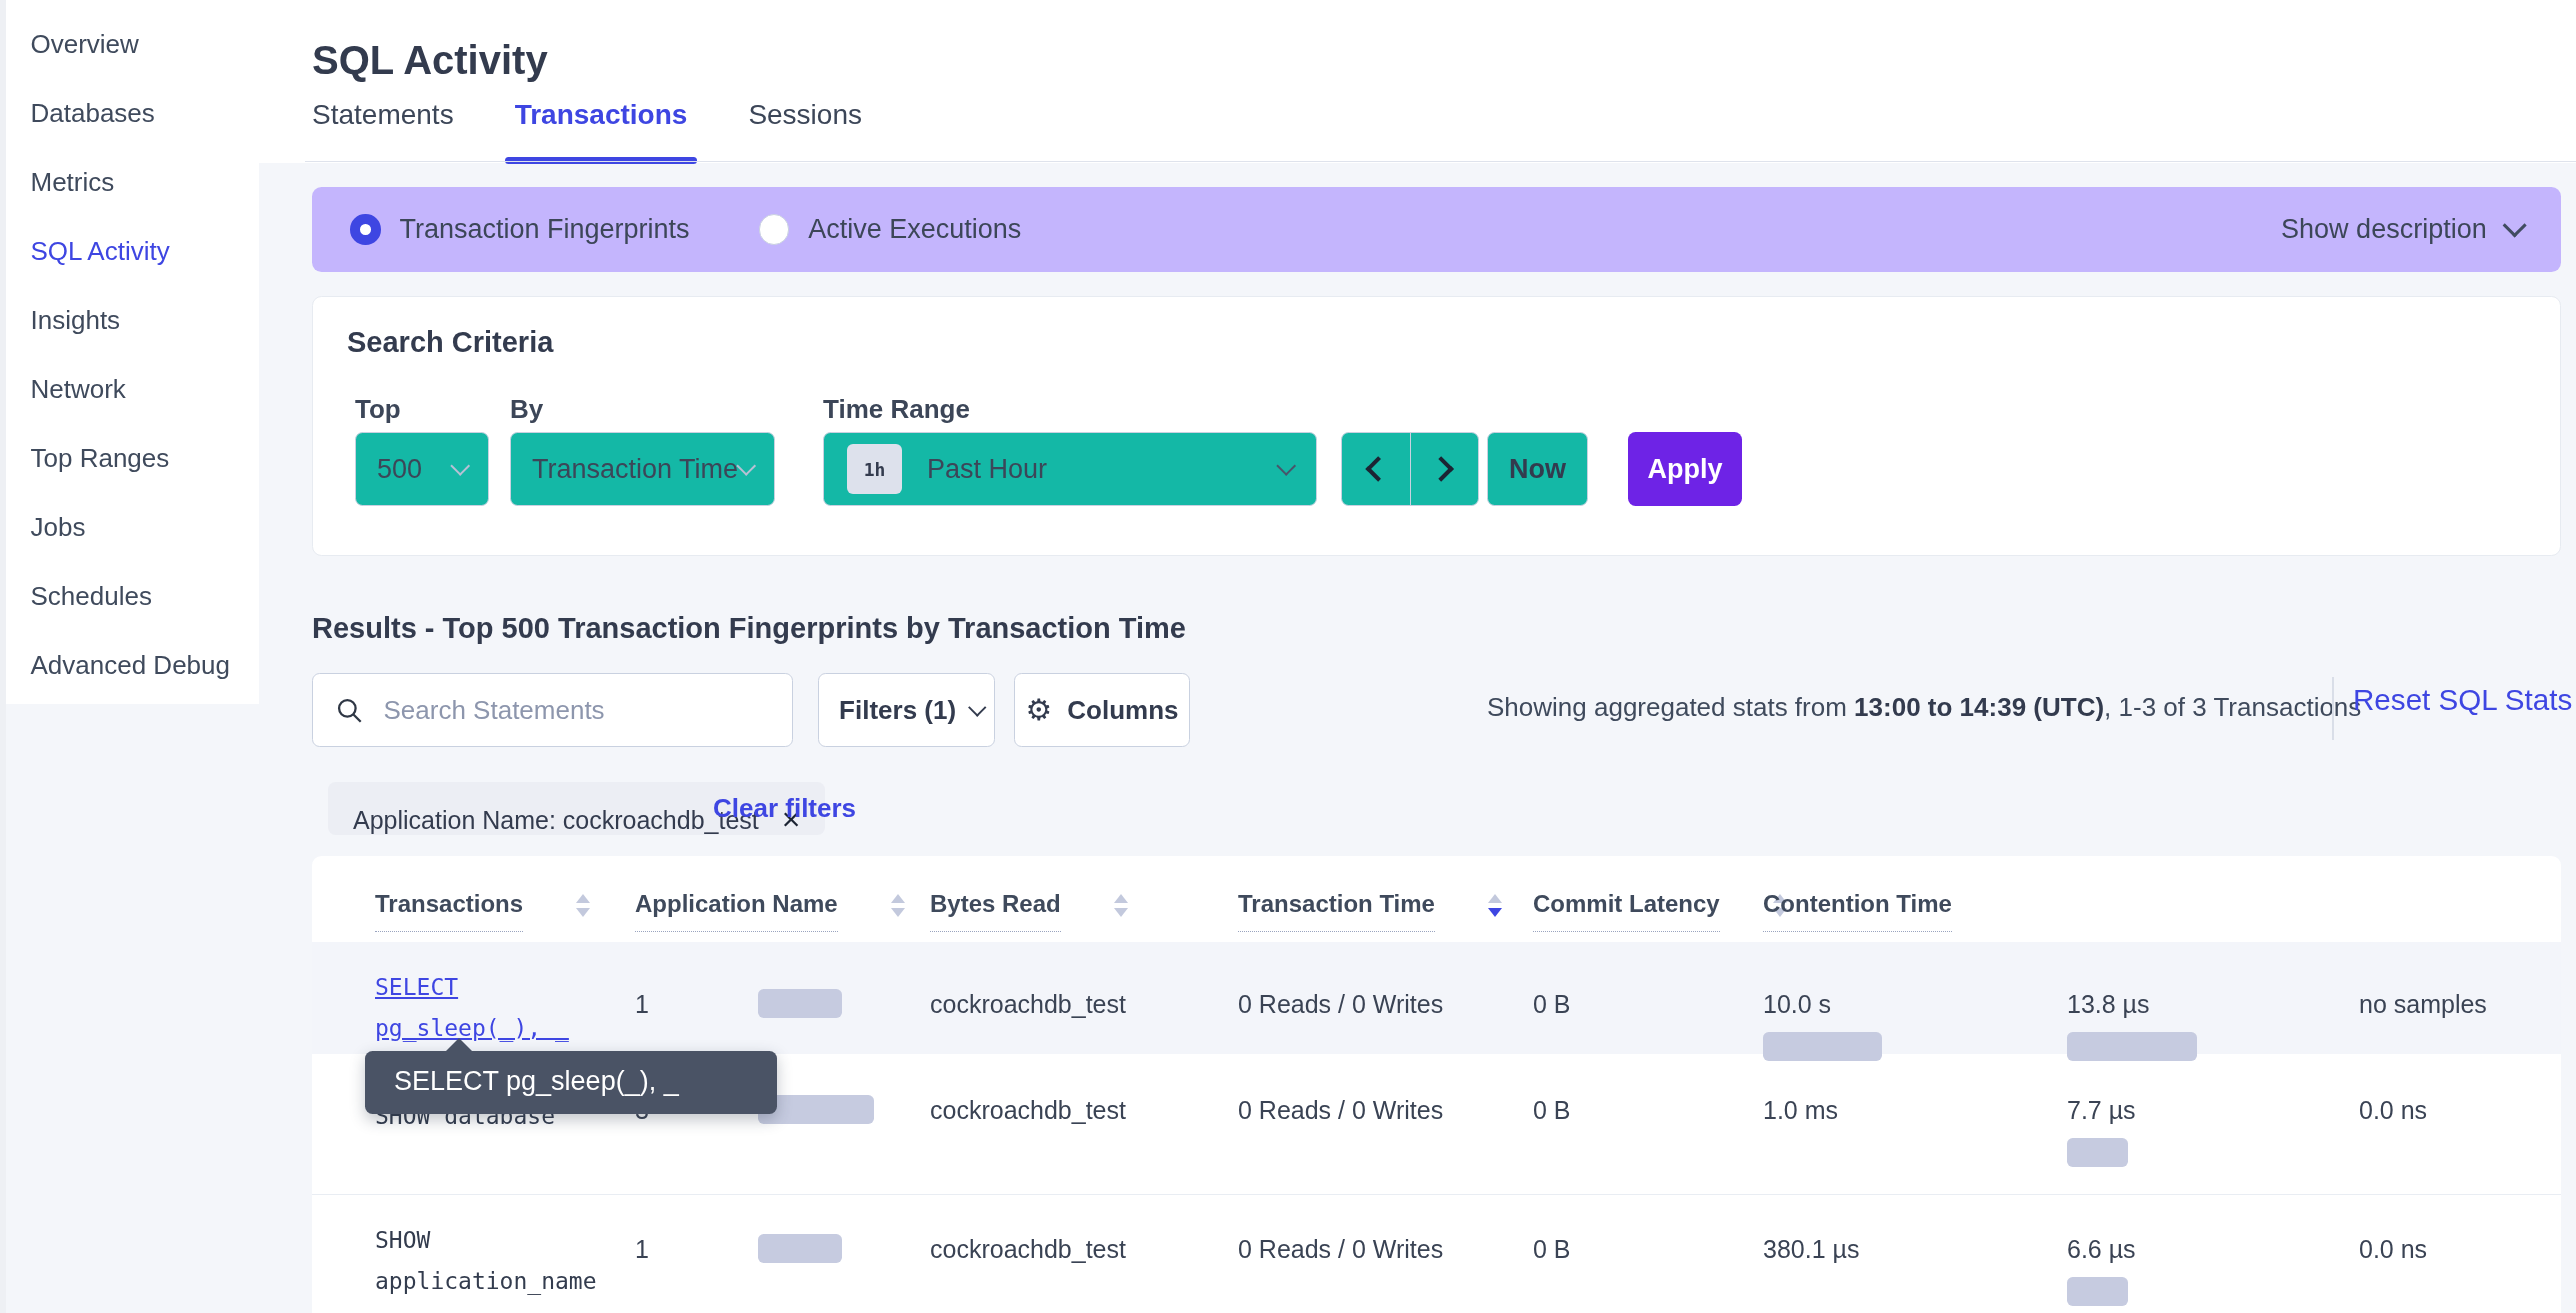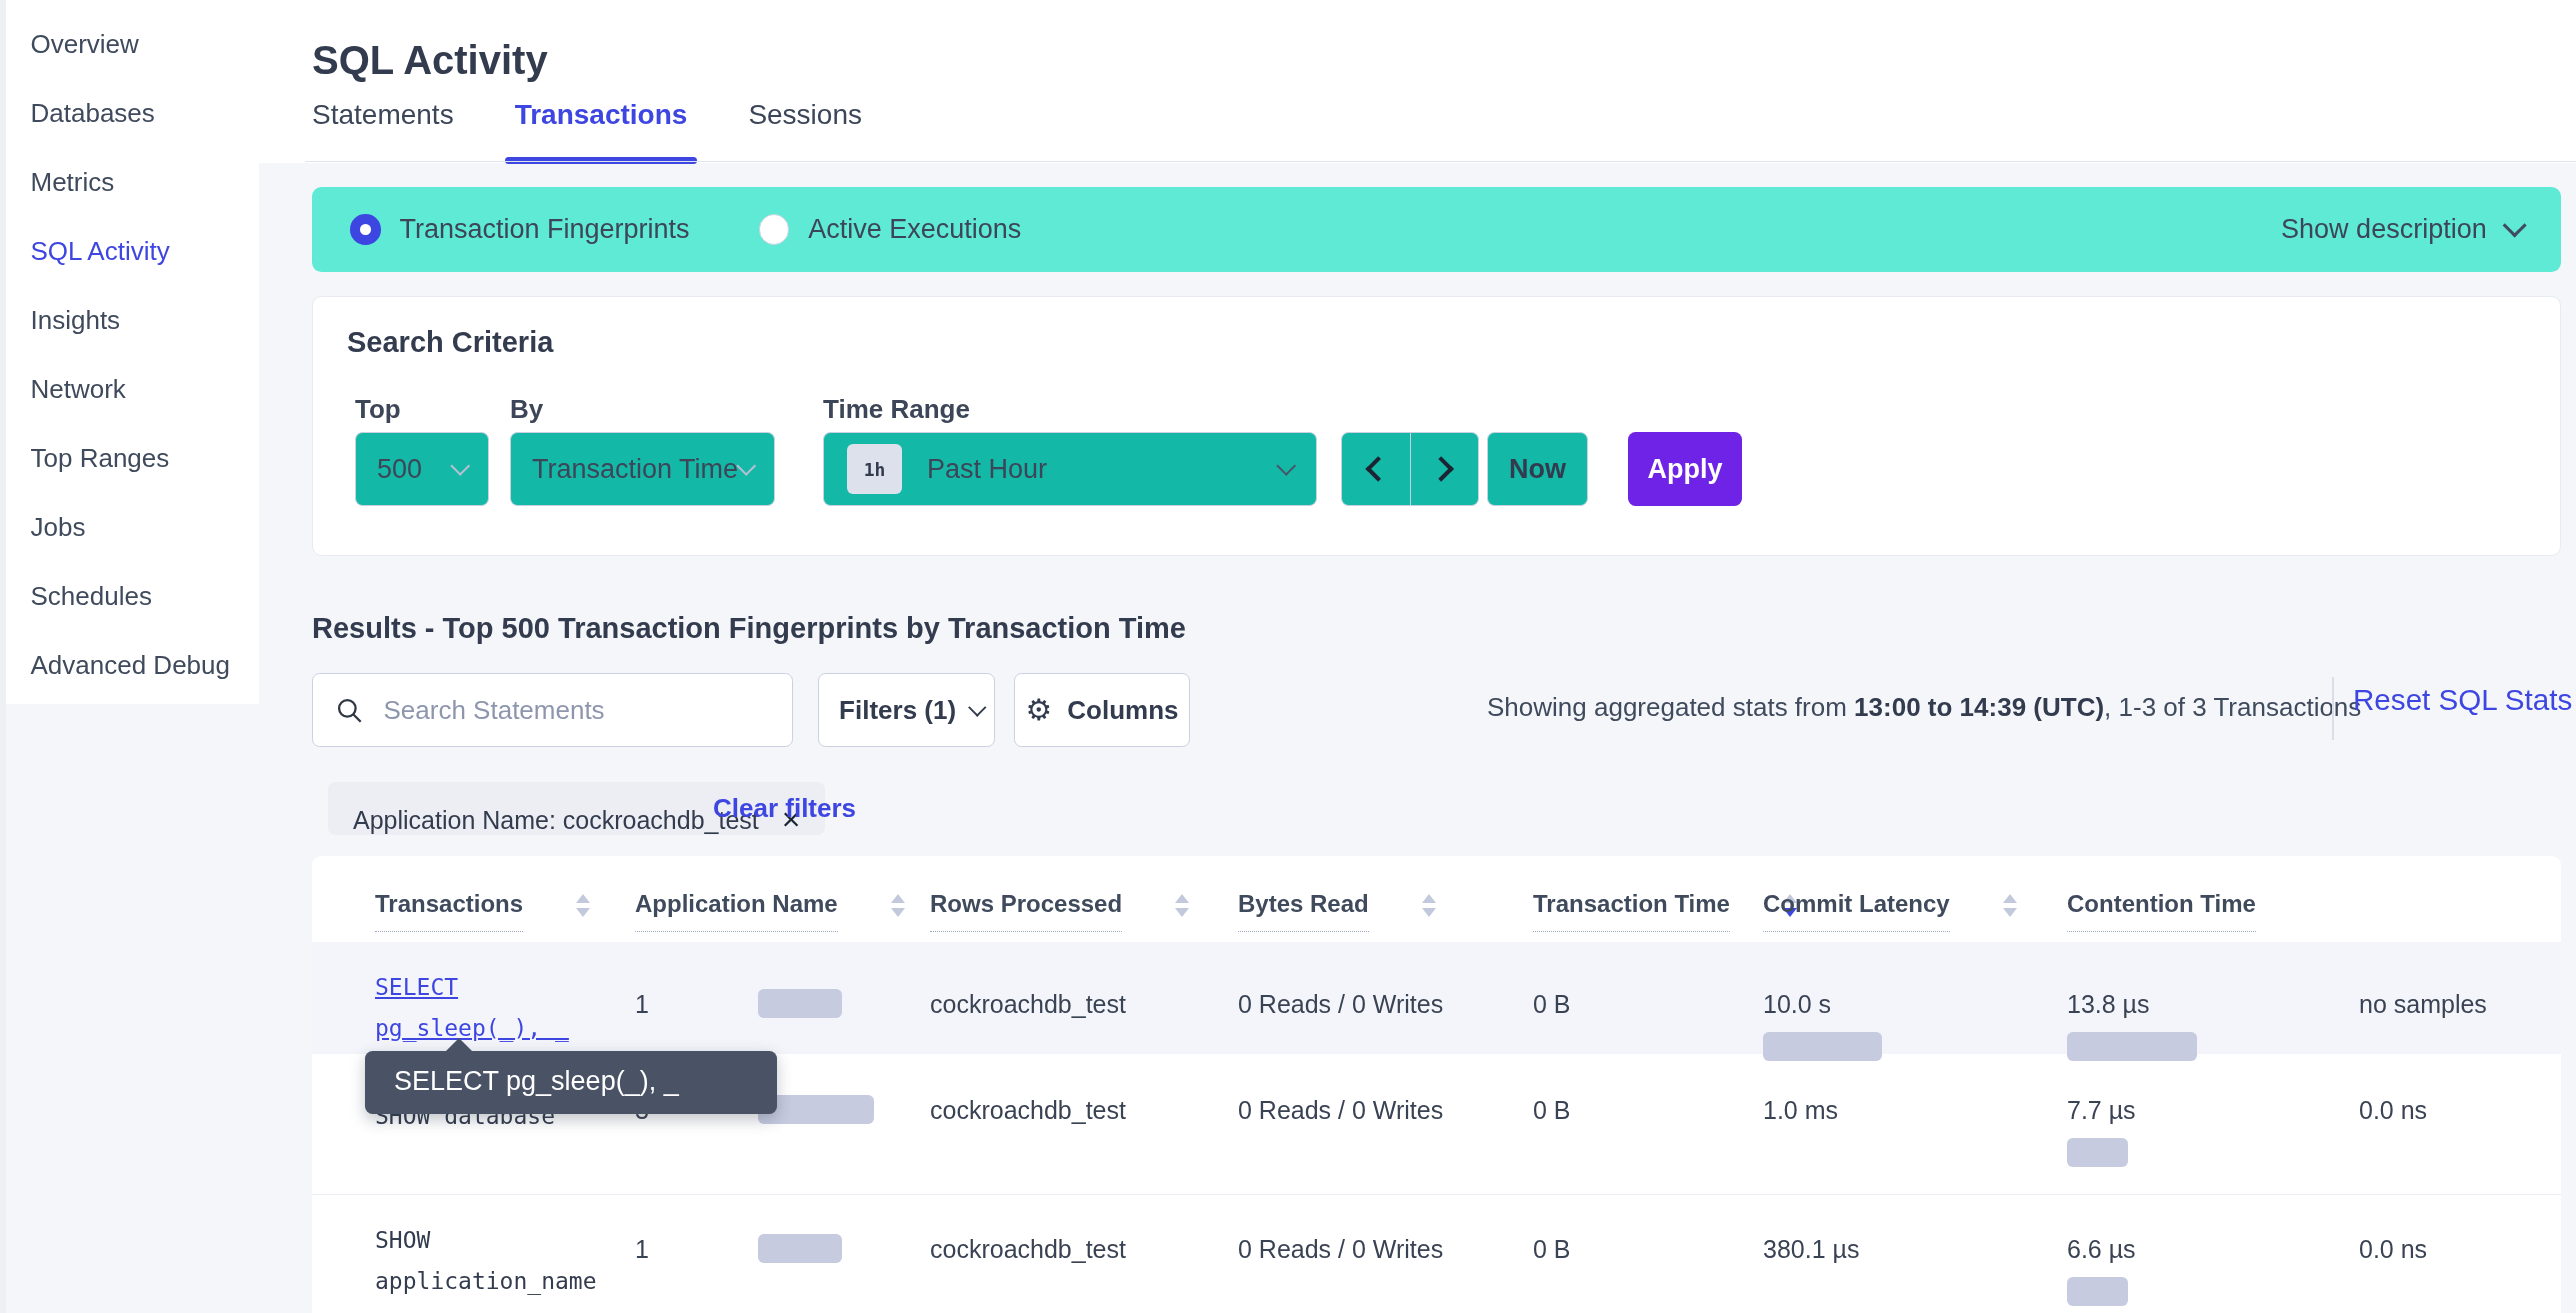--- a/index.html
+++ b/index.html
@@ -16,21 +16,21 @@
   .side-item.active{color:var(--accent,#3e46e2);}
 
   .page-title{position:absolute;left:312px;top:11.4px;font-size:40px;font-weight:700;color:#333b4e;}
 
   .tabs{position:absolute;left:312px;top:99px;display:flex;gap:61px;}
   .tab{font-size:28px;color:#3c4658;height:38px;position:relative;cursor:pointer;white-space:nowrap;}
   .tab.active{color:var(--accent,#3e46e2);font-weight:700;}
   .tab.active::after{content:"";position:absolute;left:-9.5px;right:-9.5px;top:58px;height:6.7px;border-radius:3.8px;background:var(--accent,#3e46e2);}
   .tab-divider{position:absolute;left:305px;top:161px;width:2271px;height:1px;background:#dfe3ec;}
 
-  .toggle-panel{position:absolute;left:312px;top:187px;width:2249px;height:85px;background:#5eead4;border-radius:9.5px;
+  .toggle-panel{position:absolute;left:312px;top:187px;width:2249px;height:85px;background:#c4b5fd;border-radius:9.5px;
                 display:flex;align-items:center;padding:0 38px;box-sizing:border-box;}
   .radio-opt{display:flex;align-items:center;gap:19px;font-size:27px;color:#3c4658;cursor:pointer;}
   .radio-opt + .radio-opt{margin-left:69px;}
   .radio-circle{width:30.5px;height:30.5px;border-radius:50%;box-sizing:border-box;background:#fff;}
   .radio-circle.on{border:10.5px solid var(--accent,#3e46e2);}
   .radio-circle.off{border:1.9px solid #c9d1e0;}
   .show-desc{margin-left:auto;display:flex;align-items:center;gap:19px;font-size:27px;color:#3c4658;cursor:pointer;}
   .chev{width:14.3px;height:14.3px;border-right:3.8px solid #414c61;border-bottom:3.8px solid #414c61;transform:rotate(45deg);margin-top:-7.6px;}
 
   .criteria-panel{position:absolute;left:312px;top:296px;width:2249px;height:260px;background:#fff;
@@ -227,27 +227,20 @@
           </span>
       </div>
       <div class="th">
         <span class="th-label">Application Name</span>
         <span class="sort">
             <i class="tri-up"></i>
             <i class="tri-down"></i>
           </span>
       </div>
       <div class="th">
-        <span class="th-label">Rows Processed</span>
-        <span class="sort">
-            <i class="tri-up"></i>
-            <i class="tri-down"></i>
-          </span>
-      </div>
-      <div class="th">
         <span class="th-label">Bytes Read</span>
         <span class="sort">
             <i class="tri-up"></i>
             <i class="tri-down"></i>
           </span>
       </div>
       <div class="th">
         <span class="th-label">Transaction Time</span>
         <span class="sort desc">
             <i class="tri-up"></i>

